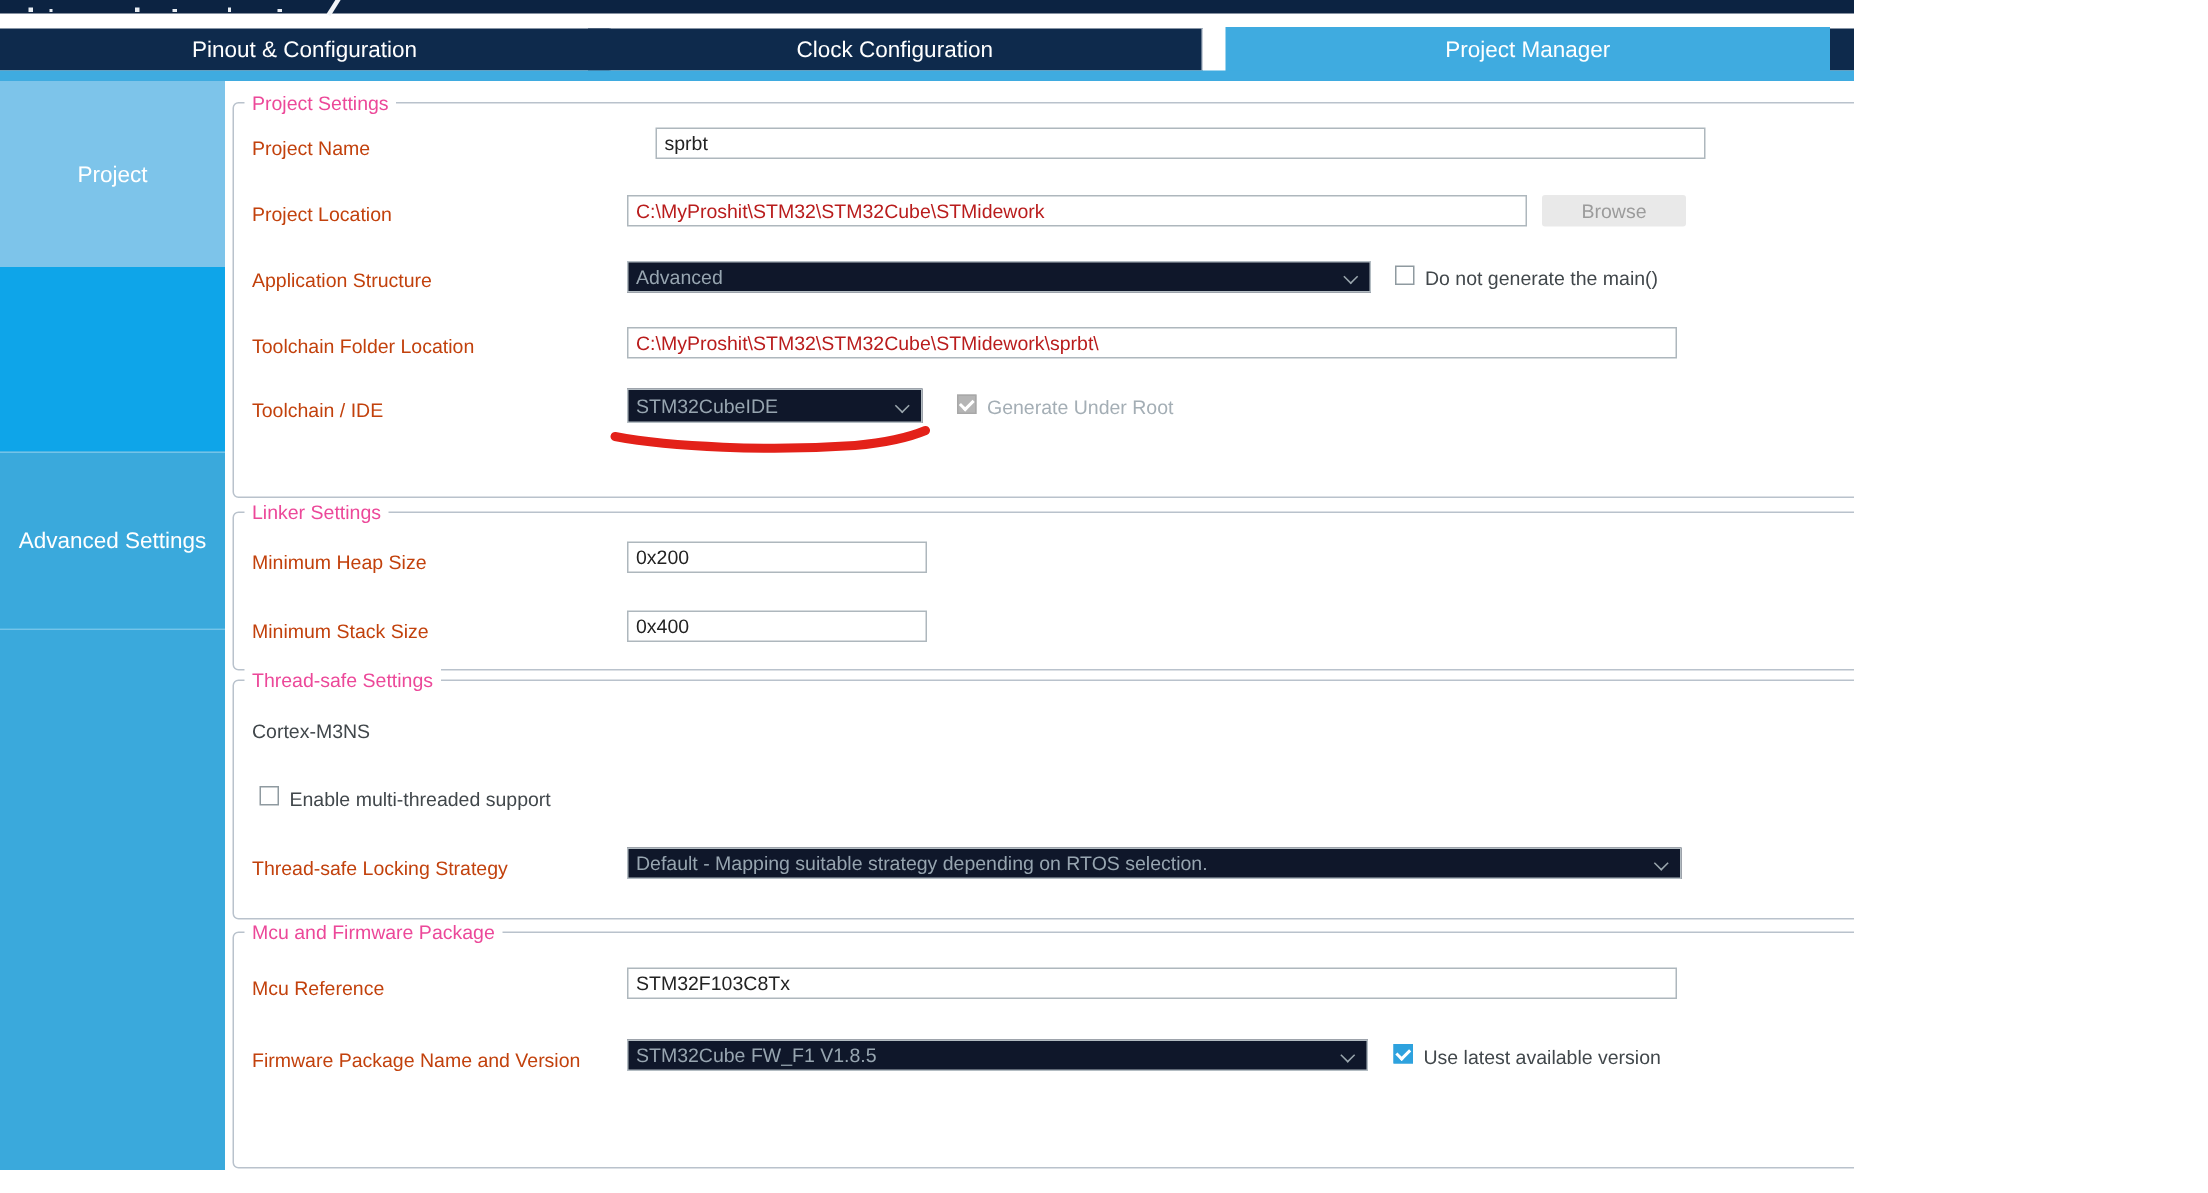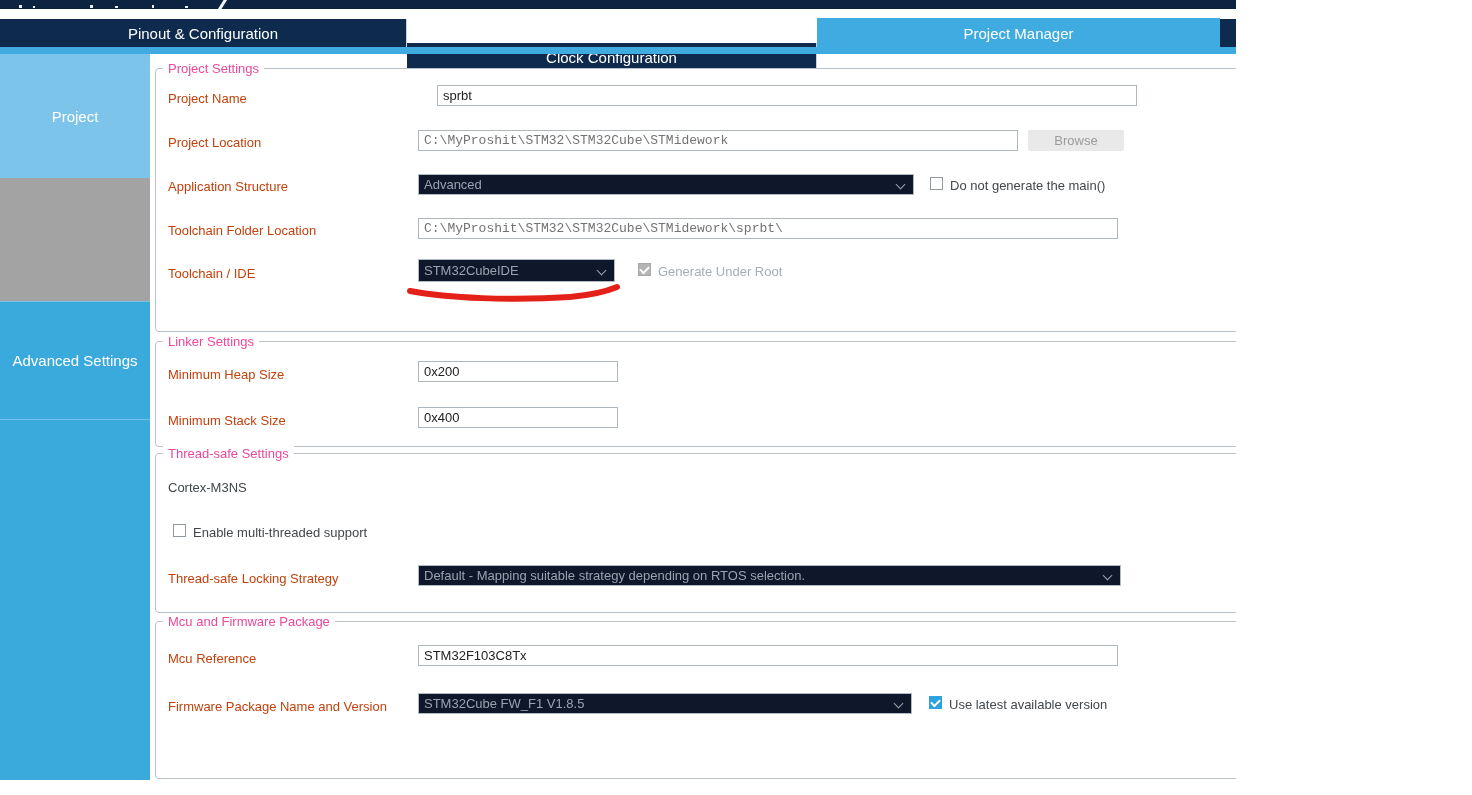--- a/index.html
+++ b/index.html
@@ -13,36 +13,36 @@
 
   
   .tabbar { position:absolute; left:0; top:19px; width:1472px; height:28px; }
   .tab { position:absolute; top:0; height:28px; background:#0e2a4c; color:#fff; font-size:15px;
          display:flex; align-items:center; justify-content:center; border-right:1px solid #c8d0da; cursor:pointer; }
   .tab.active { background:#3fabe0; border-right:none; top:-1px; height:30px; }
   .tab.last { border-right:none;font-weight:bold; }
   .tab-underline { position:absolute; left:0; top:47px; width:1472px; height:7px; background:#3fabe0; }
 
   
-  .sidebar { position:absolute; left:0; top:54px; width:150px; height:726px; background:#a3a3a3; }
+  .sidebar { position:absolute; left:0; top:54px; width:150px; height:726px; background:#0ea5e9; }
   .side-item { position:absolute; left:0; width:150px; color:#fff; font-size:15px;
                display:flex; align-items:center; justify-content:center; text-align:center; cursor:pointer; }
   .side-item.active { background:#7dc4ea; }
   .side-item.plain { background:#3aa9dc; border-top:1px solid #74c3e8; }
   .side-fill { position:absolute; left:0; top:365px; width:150px; height:361px; background:#3aa9dc; border-top:1px solid #74c3e8; }
 
   
   .gbox { position:absolute; left:155px; right:-6px; border:1px solid #b9c2cc; border-radius:4px; background:#fff; }
   .legend { position:absolute; top:-8px; left:7px; background:#fff; padding:0 5px; font-size:13px; color:#ec4899; white-space:nowrap; }
 
   .lbl { position:absolute; font-size:13px; color:#c2410c; white-space:nowrap; }
 
   .field { position:absolute; height:21px; border:1px solid #aeb7bd; background:#fff; font-size:13px;
            color:#222; padding:0 5px; font-family:"Liberation Sans", sans-serif; }
-  .field.dis { color:#737373;font-family:Liberation Mono, monospace; }
+  .field.dis { color:#b91c1c; }
 
   .selectbox { position:absolute; height:21px; border:1px solid #b3bcc2; background:#0f172a; font-size:13px;
                color:#97a5b0; line-height:19px; padding-left:5px; white-space:nowrap; overflow:hidden; cursor:default; }
   .chev { position:absolute; right:9px; top:6px; width:7px; height:7px;
           border-right:1px solid #9aa6ad; border-bottom:1px solid #9aa6ad; transform:rotate(45deg); }
 
   .btn { position:absolute; height:21px; background:#e9e9e9; color:#9b9b9b; font-size:13px; border:none;
          border-radius:2px; text-align:center; line-height:21px; cursor:pointer; }
 
   .cb { position:absolute; width:13px; height:13px; border:1px solid #8f9aa0; background:#fff; cursor:pointer; }
@@ -71,21 +71,21 @@
     <div class="frag" style="left:115px; top:6px; width:3px; height:2px;"></div>
     <div class="frag" style="left:152px; top:5px; width:2px; height:3px;"></div>
     <div class="frag" style="left:185px; top:6px; width:3px; height:2px;"></div>
     <div class="slash"></div>
   </div>
 
   <div class="tabbar">
     <div class="tab" style="left:0; width:407px;">
       <span>Pinout &amp; Configuration</span>
     </div>
-    <div class="tab" style="left:407px; width:410px;margin-top:24px;">
+    <div class="tab" style="left:392px; width:410px;">
       <span>Clock Configuration</span>
     </div>
     <div class="tab active" style="left:817px; width:403px;">
       <span>Project Manager</span>
     </div>
     <div class="tab last" style="left:1220px; width:252px;">
       <span>Tools</span>
     </div>
   </div>
   <div class="tab-underline"></div>

